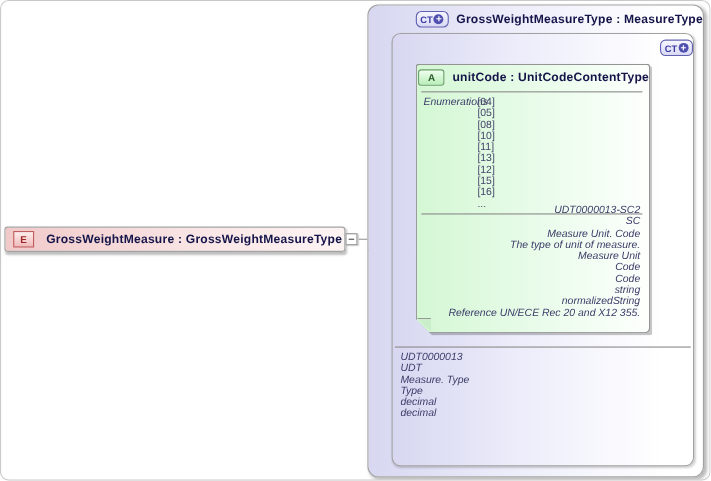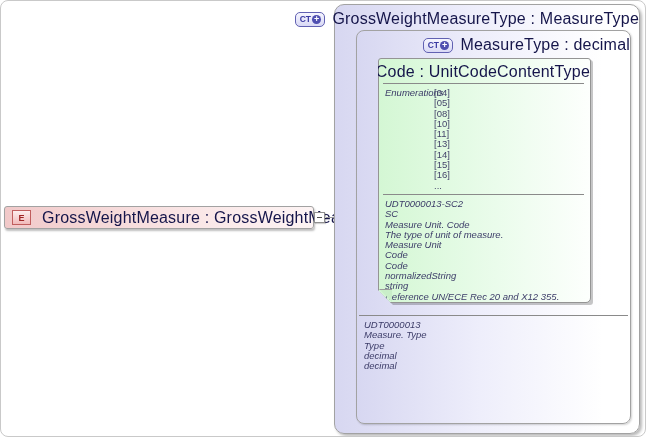--- a/index.html
+++ b/index.html
@@ -4,21 +4,21 @@
 <style>
   html,body{margin:0;padding:0;background:#fff;}
   #stage{
     position:relative;width:646px;height:437px;box-sizing:border-box;
     background:#ffffff;border:1px solid #c9c9c9;border-radius:8px;overflow:hidden;
     font-family:"Liberation Sans",sans-serif;
   }
   .box{position:absolute;box-sizing:border-box;border:1px solid #a2a2a2;}
   .lav{background:linear-gradient(to right,#d7d7f1 0%,#eeeefb 45%,#ffffff 90%);}
   .titlebar{display:flex;align-items:center;gap:7px;padding:5px 0 0 6px;justify-content:flex-end;}
-  .title{font-size:16px;font-weight:normal;color:#15154a;white-space:nowrap;letter-spacing:0.2px;}
+  .title{font-size:11px;font-weight:bold;color:#15154a;white-space:nowrap;letter-spacing:0.2px;}
   .ct-icon{display:inline-flex;align-items:center;justify-content:center;gap:1px;
     width:28px;height:13px;border:1px solid #6161b2;border-radius:5px;flex:none;
     background:linear-gradient(#f6f6ff,#d9d9f5);font-size:8.5px;font-weight:bold;color:#3a3aa2;}
   .plus-circle{width:9px;height:9px;border-radius:50%;background:#4f4fb0;color:#fff;
     font-size:9px;line-height:8px;text-align:center;font-weight:bold;flex:none;}
   .a-icon{display:inline-flex;align-items:center;justify-content:center;flex:none;
     width:22px;height:13px;border:1px solid #6fa06f;border-radius:3px;
     background:linear-gradient(#eeffee,#b9edb9);font-size:9px;font-weight:bold;color:#2a5a2a;}
   .e-icon{display:inline-flex;align-items:center;justify-content:center;flex:none;
     width:17px;height:13px;border:1px solid #c05e5e;
@@ -77,25 +77,25 @@
       <span class="title">GrossWeightMeasureType : MeasureType</span>
     </div>
   </div>
 
   <div id="inner-box" class="box lav">
     <div class="titlebar">
       <span class="ct-icon">
         <span>CT</span>
         <span class="plus-circle">+</span>
       </span>
-      <span class="title">MeasureType : decimal</span>
     </div>
     <div class="sep" style="top:284px;left:2px;right:2px;"></div>
     <div class="ann" style="position:absolute;top:289px;left:7px;width:266px;font-style:italic;">
       <div>UDT0000013</div>
+      <div>UDT</div>
       <div>Measure. Type</div>
       <div>Type</div>
       <div>decimal</div>
       <div>decimal</div>
     </div>
   </div>
 
   <div id="attr-shadow"></div>
   <div id="attr-box" class="box" style="position:absolute;">
     <div class="titlebar" style="padding:4px 0 0 5px;">
@@ -106,37 +106,37 @@
 
     <div class="enums ann">
       <div class="enum-label">Enumerations</div>
       <div>
         <div class="enum-val">[04]</div>
         <div class="enum-val">[05]</div>
         <div class="enum-val">[08]</div>
         <div class="enum-val">[10]</div>
         <div class="enum-val">[11]</div>
         <div class="enum-val">[13]</div>
-        <div class="enum-val">[14]</div>
+        <div class="enum-val">[12]</div>
         <div class="enum-val">[15]</div>
         <div class="enum-val">[16]</div>
         <div class="enum-val">...</div>
       </div>
     </div>
 
     <div class="sep" style="top:135px;left:4px;right:6px;"></div>
-    <div class="ann" style="position:absolute;top:140px;left:6px;right:8px;">
+    <div class="ann" style="position:absolute;top:128px;left:6px;right:8px;text-align:right;">
       <div>UDT0000013-SC2</div>
       <div>SC</div>
       <div>Measure Unit. Code</div>
       <div>The type of unit of measure.</div>
       <div>Measure Unit</div>
       <div>Code</div>
       <div>Code</div>
+      <div>string</div>
       <div>normalizedString</div>
-      <div>string</div>
       <div>Reference UN/ECE Rec 20 and X12 355.</div>
     </div>
 
     <div class="fold"></div>
   </div>
 
 </div>
 
 </body></html>

